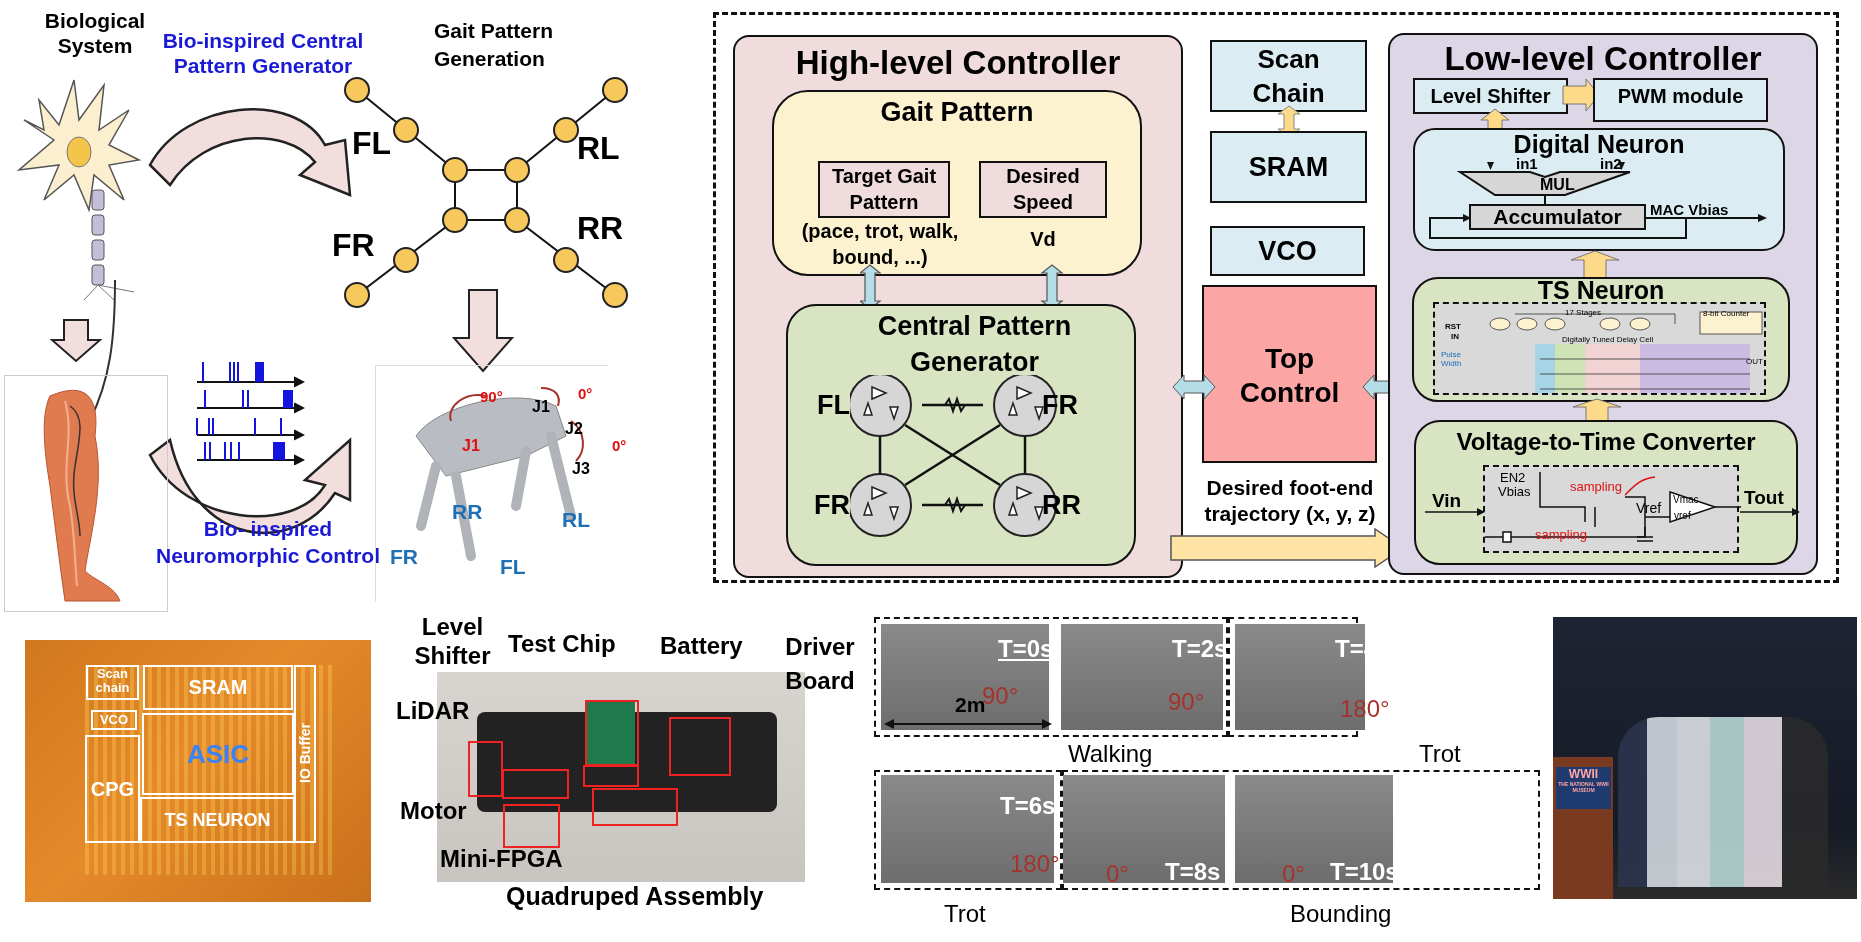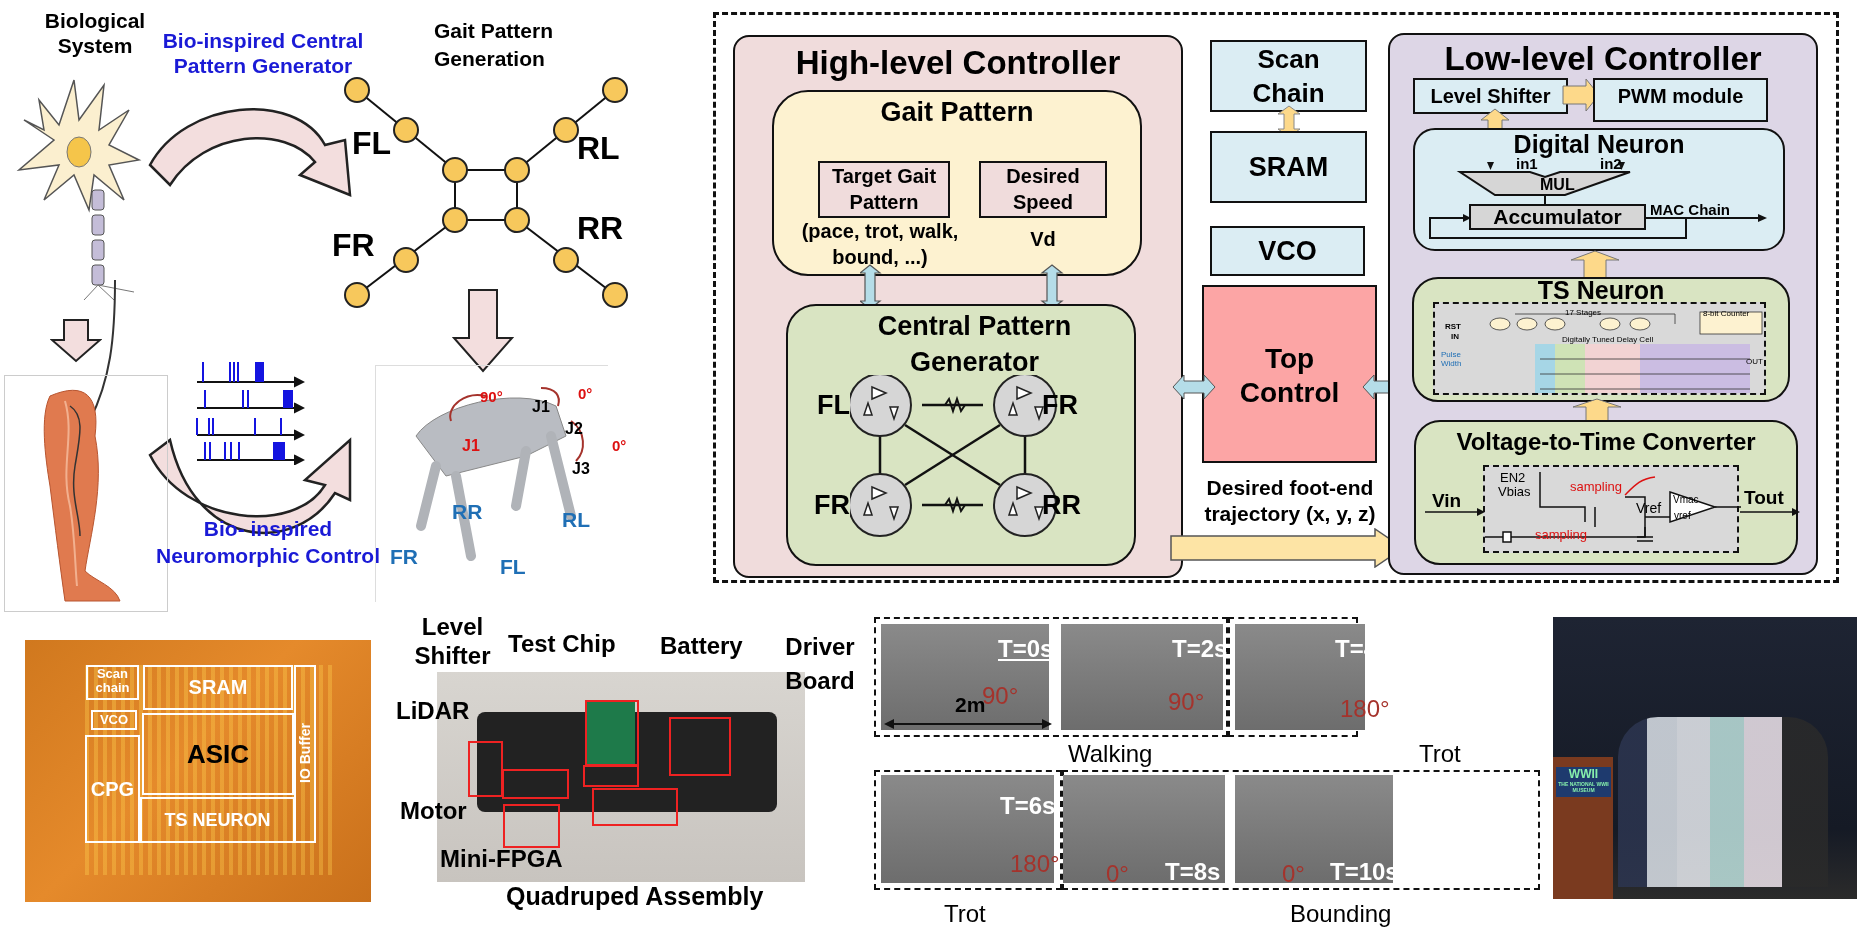--- a/index.html
+++ b/index.html
@@ -304,21 +304,21 @@
   <path d="M261,58 V78 H5 V58 H40" stroke="#111" stroke-width="2" fill="none"></path>
     <polygon points="38,54 46,58 38,62" fill="#111"></polygon>
   <line x1="120" y1="35" x2="120" y2="45" stroke="#111" stroke-width="2"></line>
   <polygon points="62,2 69,2 65.5,10" fill="#111"></polygon>
     <polygon points="193,2 200,2 196.5,10" fill="#111"></polygon>
 </svg>
 <div class="abs b" style="left:1516px;top:155px;font-size:15px;">in1</div>
 <div class="abs b" style="left:1600px;top:155px;font-size:15px;">in2</div>
 <div class="abs b" style="left:1540px;top:176px;font-size:16px;">MUL</div>
 <div class="abs b ctr" style="left:1470px;top:205px;width:175px;font-size:21px;">Accumulator</div>
-<div class="abs b" style="left:1650px;top:201px;font-size:15px;">MAC Chain</div>
+<div class="abs b" style="left:1650px;top:201px;font-size:15px;">MAC Vbias</div>
 
 <svg class="abs" style="left:1570px;top:250px;" width="50" height="30" viewBox="0 0 50 30">
   <path d="M25,1 L49,10 H36 V29 H14 V10 H1 Z" fill="#fdd98a" stroke="#777"></path>
 </svg>
 <div class="box greenbox" style="left:1412px;top:277px;width:378px;height:125px;border-radius:26px;"></div>
 <div class="abs ctr" style="left:1412px;top:276px;width:378px;font-size:25px;font-weight:bold;">TS Neuron</div>
 <div class="abs" style="left:1433px;top:302px;width:333px;height:93px;border:2px dashed #111;background:#d9d9d9;box-sizing:border-box;overflow:hidden;">
   <svg width="333" height="93" viewBox="0 0 333 93">
     <rect x="100" y="40" width="38" height="50" fill="#a6d6e6"></rect>
     <rect x="120" y="40" width="30" height="50" fill="#cfe3b6"></rect>
@@ -381,21 +381,21 @@
 <div class="abs" style="left:1636px;top:500px;font-size:14px;">Vref</div>
 <div class="abs" style="left:1673px;top:494px;font-size:10px;">Vmac</div>
 <div class="abs" style="left:1674px;top:510px;font-size:10px;">vref</div>
 
 <div class="photo" style="left:25px;top:640px;width:346px;height:262px;background:linear-gradient(135deg,#d0781e,#e58a2b 45%,#c9701b);">
   <div class="abs" style="left:60px;top:25px;width:250px;height:210px;background:repeating-linear-gradient(90deg,rgba(255,210,80,.35) 0 4px,transparent 4px 9px);"></div>
 </div>
 <div class="abs" style="left:86px;top:665px;width:53px;height:35px;border:2px solid #fff;box-sizing:border-box;color:#fff;font-weight:bold;font-size:13px;line-height:14px;text-align:center;"><span>Scan chain</span></div>
 <div class="abs" style="left:91px;top:710px;width:46px;height:20px;border:2px solid #fff;box-sizing:border-box;color:#fff;font-weight:bold;font-size:13px;text-align:center;line-height:16px;"><span>VCO</span></div>
 <div class="abs" style="left:143px;top:665px;width:150px;height:45px;border:2px solid #fff;box-sizing:border-box;color:#fff;font-weight:bold;font-size:20px;text-align:center;line-height:40px;"><span>SRAM</span></div>
-<div class="abs" style="left:142px;top:713px;width:152px;height:82px;border:2px solid #fff;box-sizing:border-box;color:#000000;font-weight:bold;font-size:26px;text-align:center;line-height:78px;"><span>ASIC</span></div>
+<div class="abs" style="left:142px;top:713px;width:152px;height:82px;border:2px solid #fff;box-sizing:border-box;color:#3b82f6;font-weight:bold;font-size:26px;text-align:center;line-height:78px;"><span>ASIC</span></div>
 <div class="abs" style="left:85px;top:735px;width:55px;height:108px;border:2px solid #fff;box-sizing:border-box;color:#fff;font-weight:bold;font-size:20px;text-align:center;line-height:104px;"><span>CPG</span></div>
 <div class="abs" style="left:140px;top:797px;width:155px;height:46px;border:2px solid #fff;box-sizing:border-box;color:#fff;font-weight:bold;font-size:18px;text-align:center;line-height:42px;"><span>TS NEURON</span></div>
 <div class="abs" style="left:294px;top:665px;width:22px;height:178px;border:2px solid #fff;box-sizing:border-box;"></div>
 <div class="abs" style="left:255px;top:745px;width:100px;color:#fff;font-weight:bold;font-size:14px;transform:rotate(-90deg);text-align:center;">IO Buffer</div>
 
 <div class="photo" style="left:437px;top:672px;width:368px;height:210px;background:linear-gradient(180deg,#d8d5d0,#c8c4bf);">
   <div class="abs" style="left:40px;top:40px;width:300px;height:100px;background:#222;border-radius:8px;"></div>
   <div class="abs" style="left:150px;top:30px;width:48px;height:62px;background:#1e7a4a;"></div>
 </div>
 <div class="abs" style="left:468px;top:741px;width:31px;height:52px;border:2px solid #e22;"></div>
@@ -447,18 +447,18 @@
 </svg>
 <div class="abs b" style="left:955px;top:693px;font-size:21px;">2m</div>
 
 <div class="abs" style="left:1068px;top:740px;font-size:24px;">Walking</div>
 <div class="abs" style="left:1419px;top:740px;font-size:24px;">Trot</div>
 <div class="abs" style="left:944px;top:900px;font-size:24px;">Trot</div>
 <div class="abs" style="left:1290px;top:900px;font-size:24px;">Bounding</div>
 
 <div class="photo" style="left:1553px;top:617px;width:304px;height:282px;background:linear-gradient(180deg,#1e2433,#151a25 75%,#2b2b2b);">
   <div class="abs" style="left:0;top:140px;width:60px;height:142px;background:#7a3a1f;"></div>
-  <div class="abs" style="left:3px;top:150px;width:55px;height:30px;background:#1e3a6e;color:#86efac;font-size:12px;font-weight:bold;text-align:center;line-height:14px;">
+  <div class="abs" style="left:3px;top:150px;width:55px;height:42px;background:#1e3a6e;color:#fca5a5;font-size:12px;font-weight:bold;text-align:center;line-height:14px;">
     <div>WWII</div>
     <div style="font-size:5px;line-height:6px;">THE NATIONAL WWII MUSEUM</div>
   </div>
   <div class="abs" style="left:65px;top:100px;width:210px;height:170px;background:linear-gradient(90deg,#2c3550 0 14%,#dde3ea 14% 28%,#e9ecf1 28% 44%,#bfe3df 44% 60%,#f0e6ee 60% 78%,#2a2a2a 78%);border-radius:40px 40px 0 0;opacity:.85;"></div>
 </div>
 
 </body></html>

